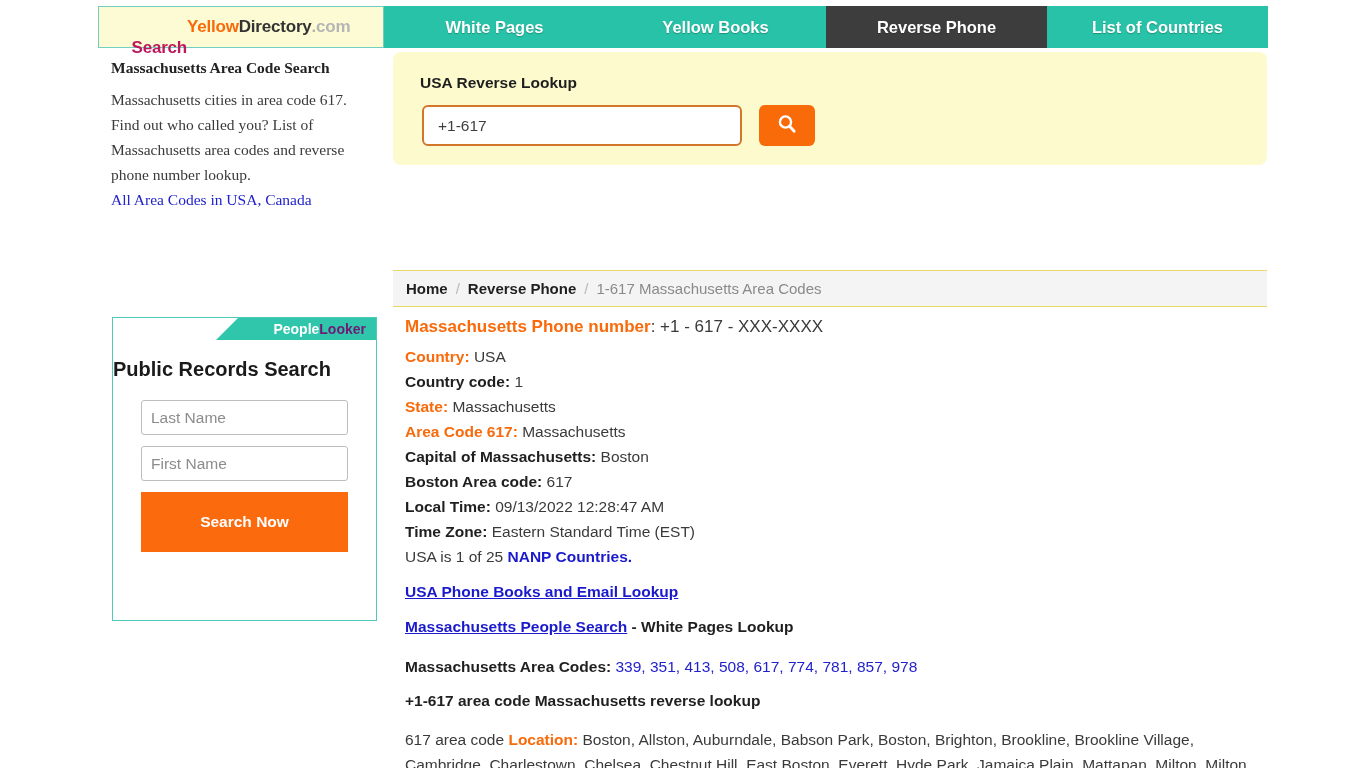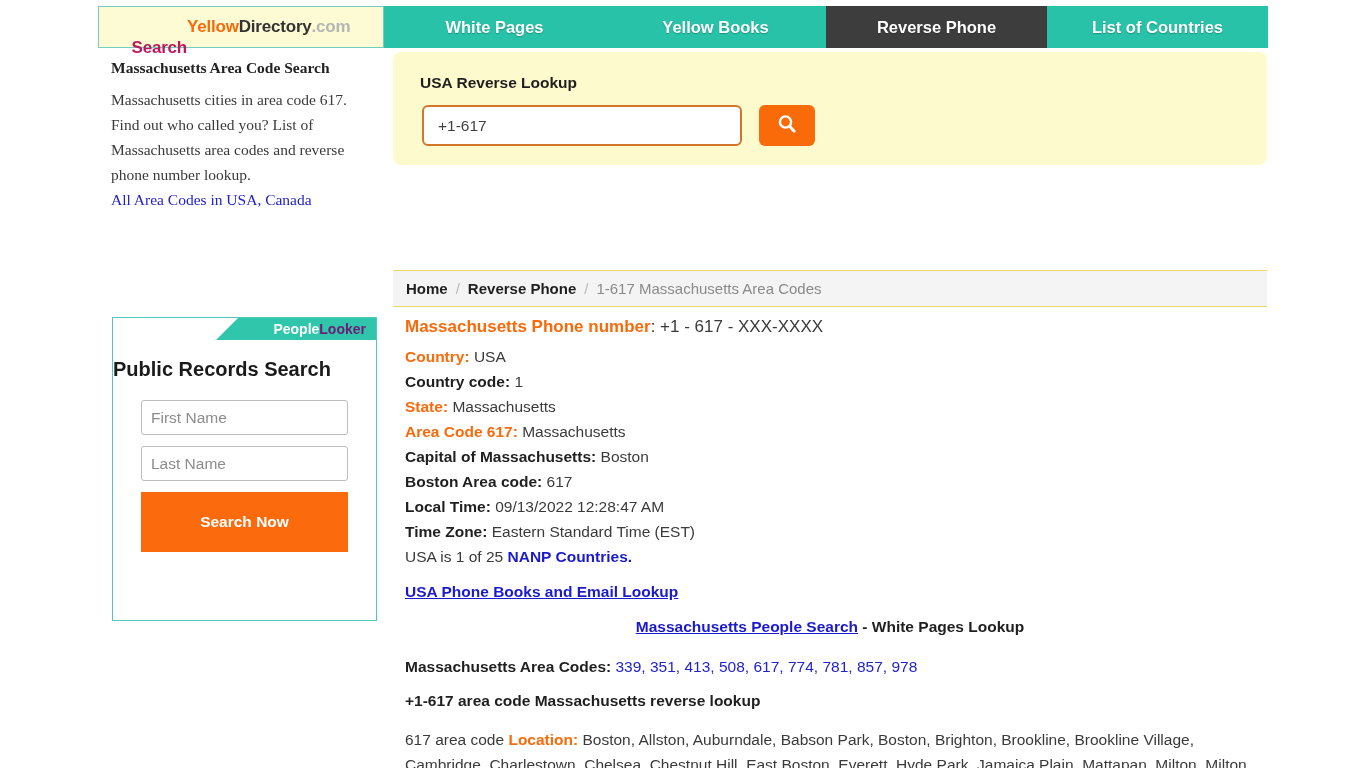--- a/index.html
+++ b/index.html
@@ -218,21 +218,21 @@
   .c-row .lnk-b { color: #1a1acc; font-weight: bold; cursor: pointer; }
 
   .c-biglink {
     display: block;
     margin-top: 14px;
     font-size: 15.5px; font-weight: bold;
     color: #1a1acc;
     text-decoration: underline;
     cursor: pointer;
   }
-  .c-linkline { margin-top: 14px; line-height: 24px; text-align: center; }
+  .c-linkline { margin-top: 14px; line-height: 24px; }
   .c-linkline .lnk {
     color: #1a1acc; font-weight: bold; text-decoration: underline; cursor: pointer;
   }
   .c-linkline .suffix { color: #1f1f1f; font-weight: bold; }
 
   .c-codes { margin-top: 16px; line-height: 24px; }
   .c-codes .lbl-d { color: #1f1f1f; font-weight: bold; }
   .c-codes .code { color: #2222cc; cursor: pointer; }
   .c-codes .comma { color: #2222cc; }
 
@@ -272,22 +272,22 @@
     <span class="side-link">All Area Codes in USA, Canada</span>
   </div>
 
   <div class="pl-widget">
     <div class="pl-logobar">
       <span class="pl-a">People</span>
         <span class="pl-b">Looker</span>
     </div>
     <div class="pl-title">Public Records Search</div>
     <div class="pl-form">
+      <input class="pl-input" type="text" placeholder="Last Name" style="">
       <input class="pl-input" type="text" placeholder="First Name" style="">
-      <input class="pl-input" type="text" placeholder="Last Name" style="">
       <button class="pl-btn">Search Now</button>
     </div>
   </div>
 
   <div class="searchpanel">
     <div class="sp-title">USA Reverse Lookup</div>
     <input class="sp-input" type="text" value="+1-617" style="">
     <button class="sp-btn">
       <span>
         <svg width="22" height="22" viewBox="0 0 22 22" aria-hidden="true">

